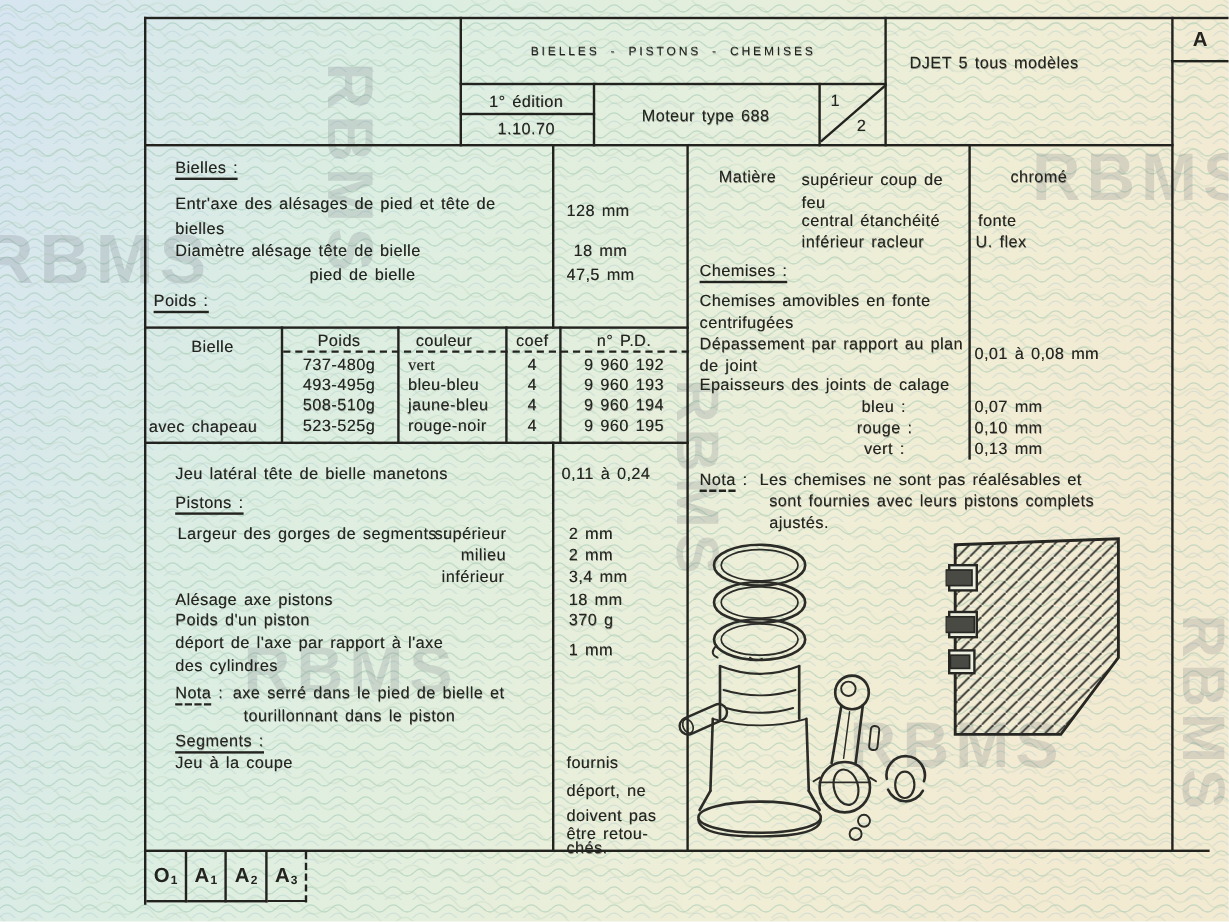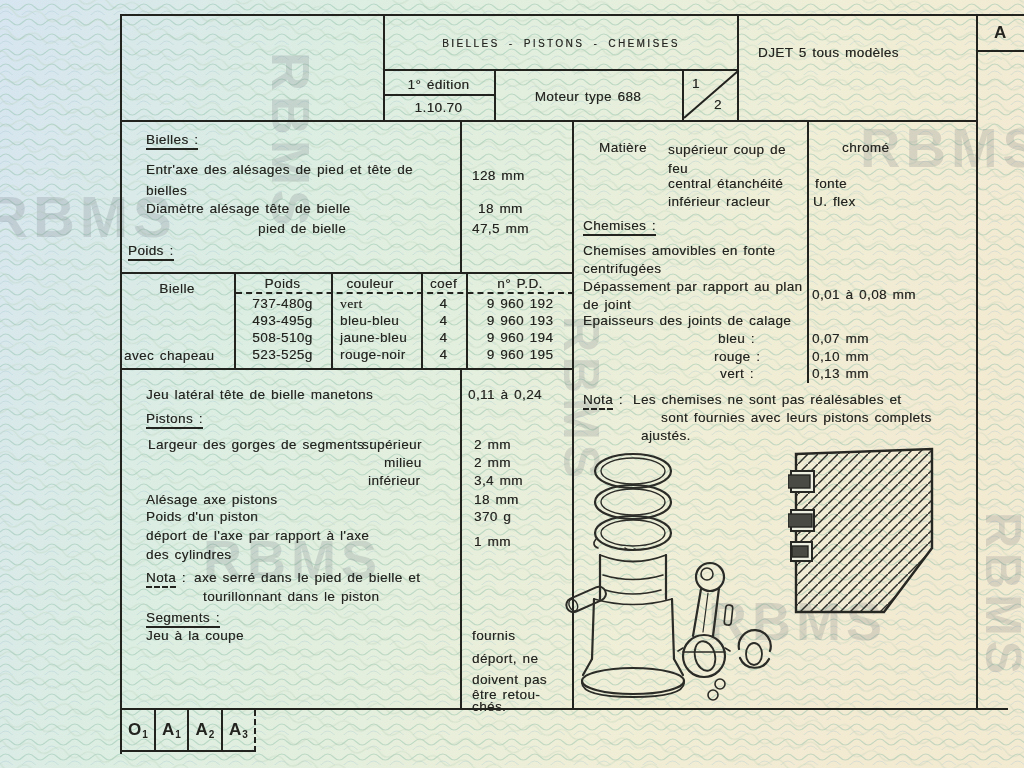--- a/index.html
+++ b/index.html
@@ -191,21 +191,21 @@
   <div class="t" style="left:812px;top:287px;">0,01 à 0,08 mm</div>
   <div class="t" style="left:583px;top:313px;">Epaisseurs des joints de calage</div>
   <div class="t" style="left:718px;top:331px;">bleu :</div>
   <div class="t" style="left:812px;top:331px;">0,07 mm</div>
   <div class="t" style="left:714px;top:349px;">rouge :</div>
   <div class="t" style="left:812px;top:349px;">0,10 mm</div>
   <div class="t" style="left:720px;top:366px;">vert :</div>
   <div class="t" style="left:812px;top:366px;">0,13 mm</div>
   <div class="t" style="left:583px;top:392px;"><span class="du">Nota</span><span> :</span></div>
   <div class="t" style="left:633px;top:392px;">Les chemises ne sont pas réalésables et</div>
-  <div class="t" style="left:641px;top:410px;margin-left:20px;">sont fournies avec leurs pistons complets</div>
+  <div class="t" style="left:641px;top:410px;">sont fournies avec leurs pistons complets</div>
   <div class="t" style="left:641px;top:428px;">ajustés.</div>
 
   <svg class="fig" style="left:563px;top:447px;" width="140" height="262" viewBox="0 0 140 262" fill="none" stroke="#2b2b27" stroke-width="2.2" stroke-linecap="round">
     <ellipse cx="70" cy="24" rx="38" ry="17"></ellipse>
     <ellipse cx="70" cy="24" rx="32" ry="13" stroke-width="1.4"></ellipse>
     <ellipse cx="70" cy="55" rx="38" ry="17"></ellipse>
     <ellipse cx="70" cy="55" rx="32" ry="13" stroke-width="1.4"></ellipse>
     <ellipse cx="70" cy="86" rx="38" ry="17"></ellipse>
     <ellipse cx="70" cy="86" rx="32" ry="13" stroke-width="1.4"></ellipse>
     <path d="M33 92 q-5 6 2 9" stroke-width="1.6"></path>

